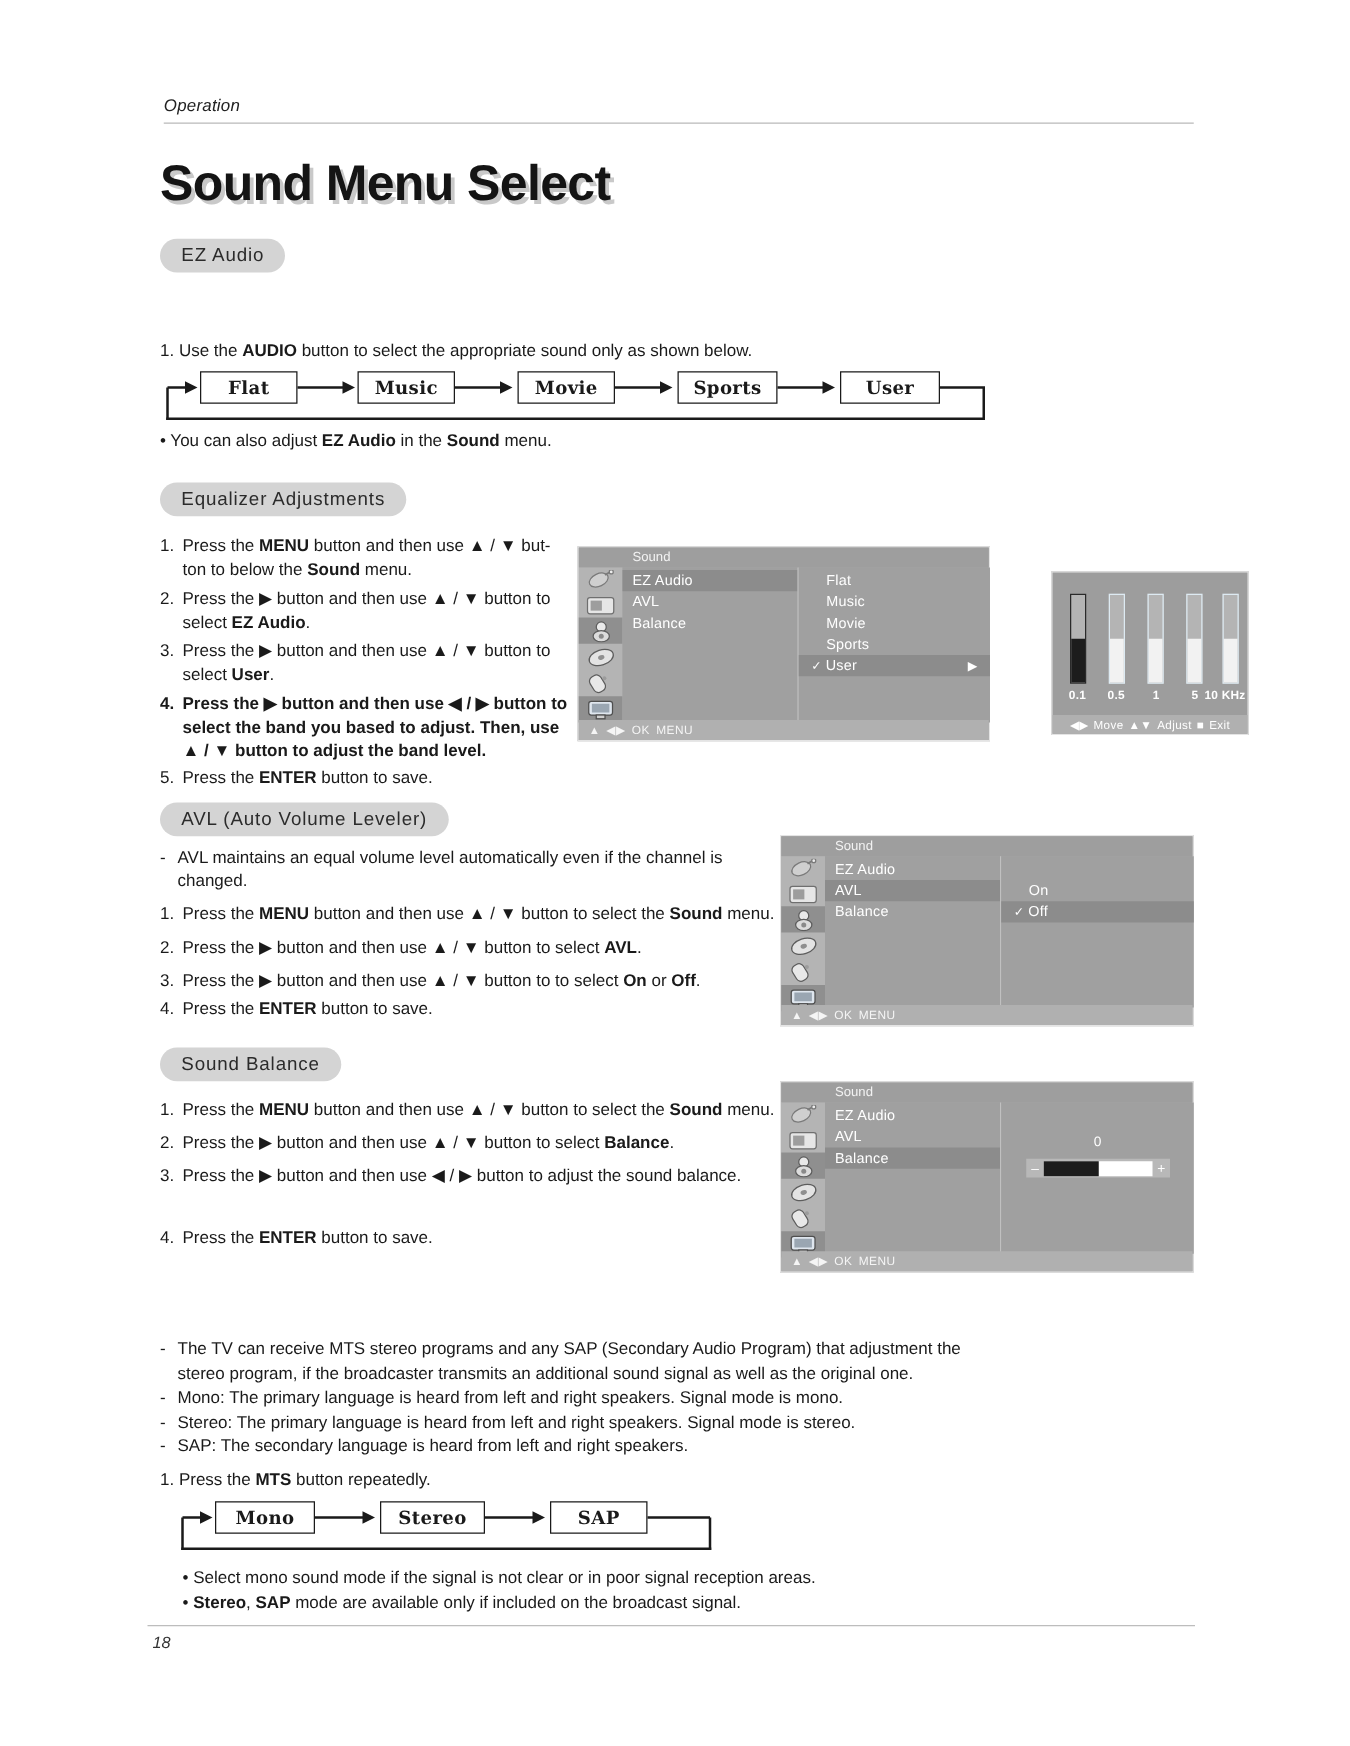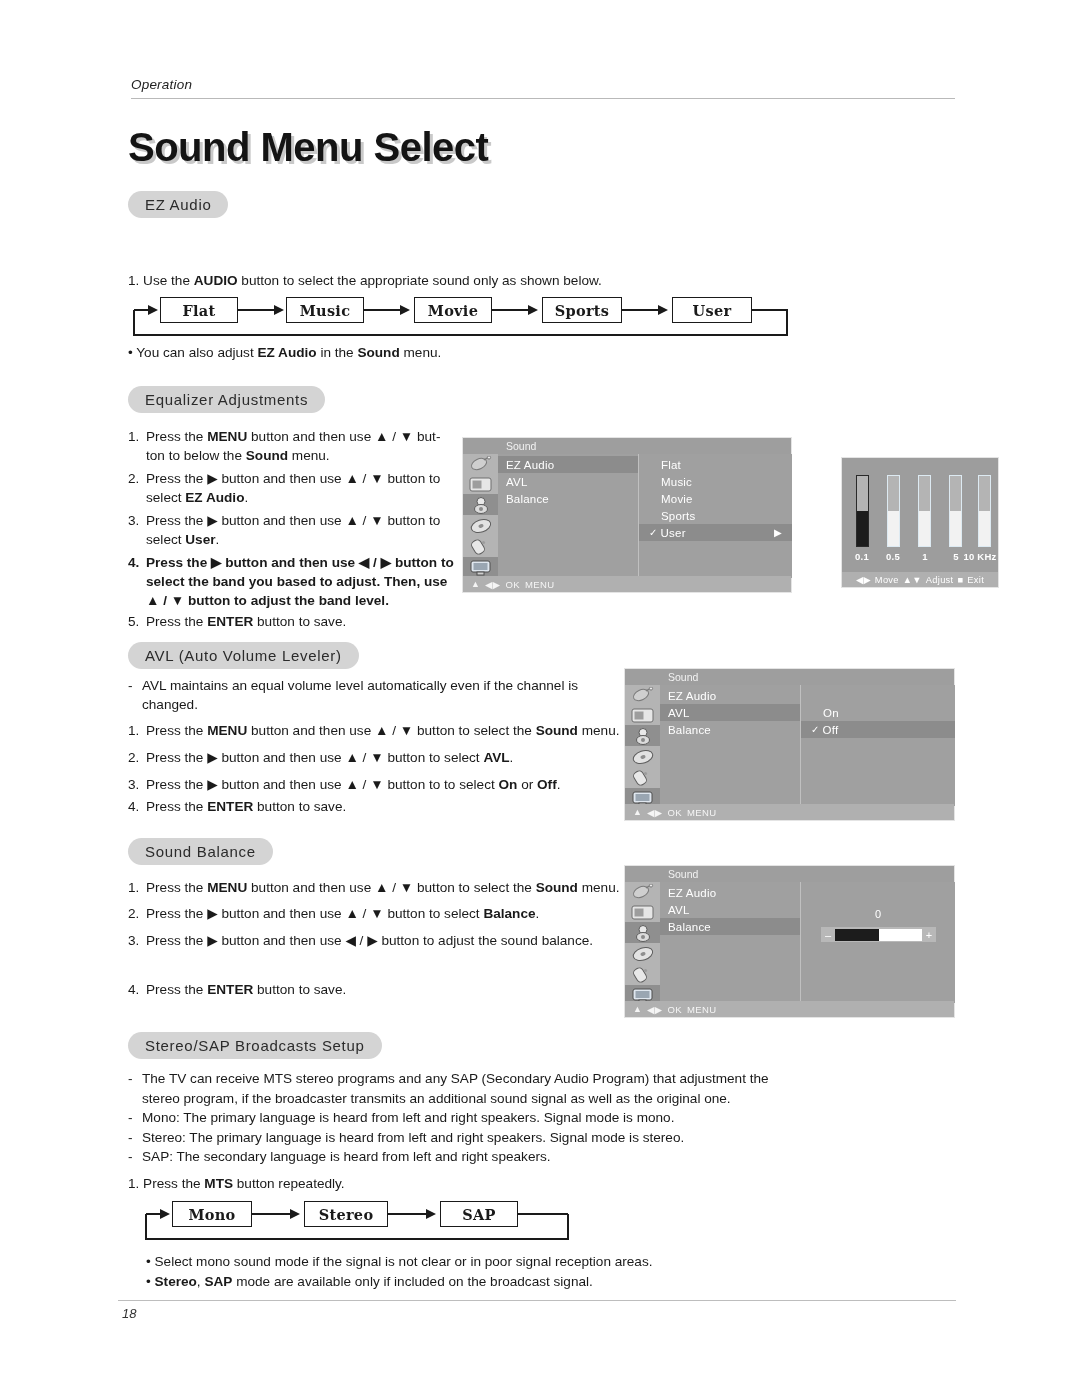--- a/index.html
+++ b/index.html
@@ -557,23 +557,20 @@
     </div>
 
     <div class="osd-foot">
       <span style="position:absolute;left:8px;font-size:9px;">▲</span>
       <span>◀▶</span>
       <span>OK</span>
       <span>MENU</span>
     </div>
   </div>
 
-  <div class="pill" style="left:128px; top:1032px;">
-    <span>Stereo/SAP Broadcasts Setup</span>
-  </div>
 
   <div class="txt" style="left:128px; top:1069px; width:790px; line-height:19.5px;">
     <span style="display:inline-block;width:14px;">-</span><span>The TV can receive MTS stereo programs and any SAP (Secondary Audio Program) that adjustment the</span><br>
     <span style="display:inline-block;width:14px;"></span><span>stereo program, if the broadcaster transmits an additional sound signal as well as the original one.</span><br>
     <span style="display:inline-block;width:14px;">-</span><span>Mono: The primary language is heard from left and right speakers. Signal mode is mono.</span><br>
     <span style="display:inline-block;width:14px;">-</span><span>Stereo: The primary language is heard from left and right speakers. Signal mode is stereo.</span><br>
     <span style="display:inline-block;width:14px;">-</span><span>SAP: The secondary language is heard from left and right speakers.</span>
   </div>
 
   <div class="txt" style="left:128px; top:1174px; width:520px;">

